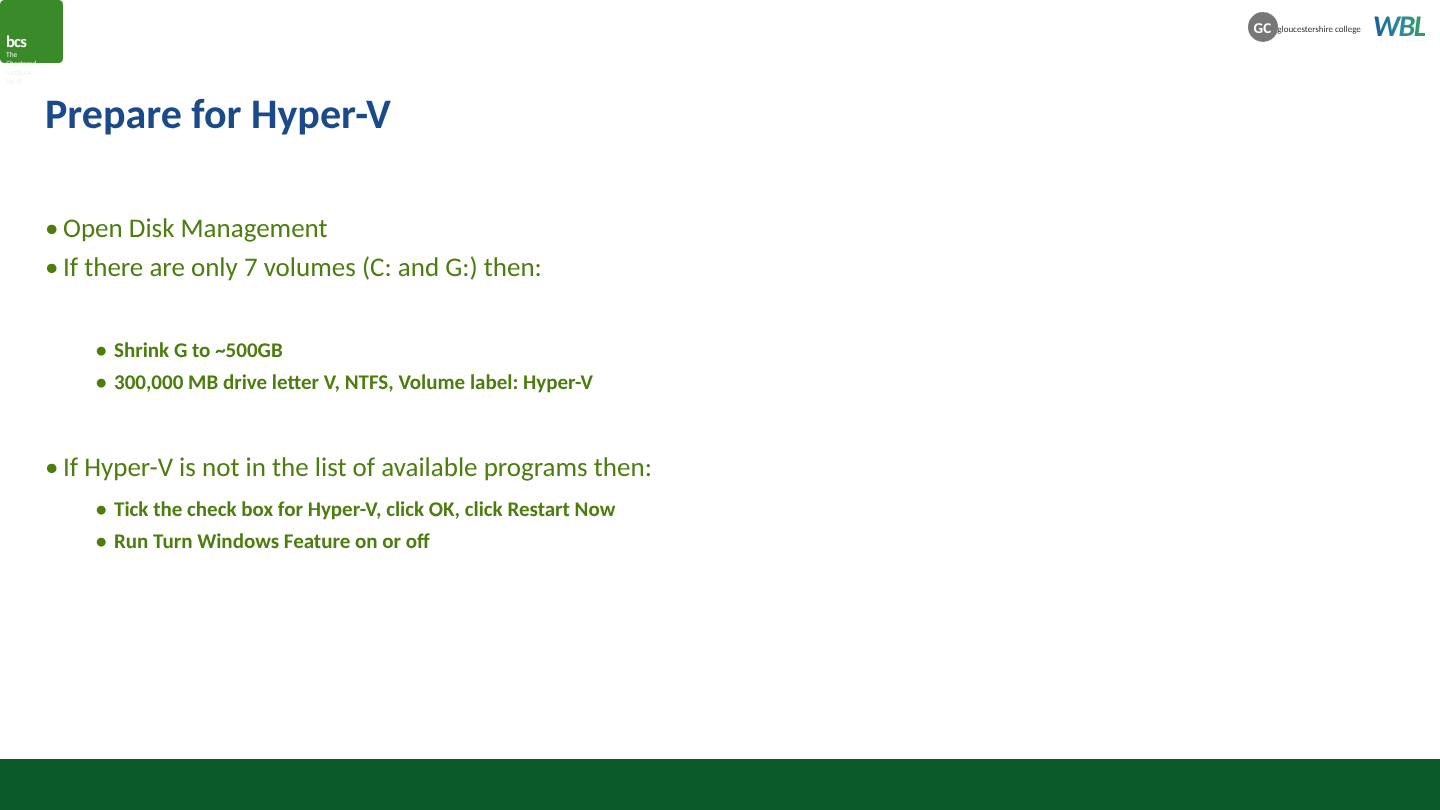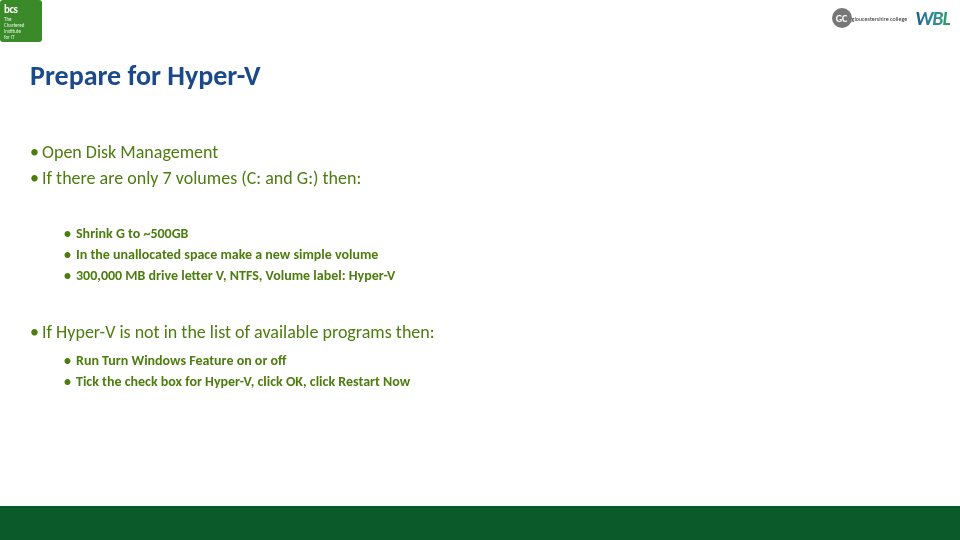--- a/index.html
+++ b/index.html
@@ -19,21 +19,21 @@
     left: 0;
     width: 42px;
     height: 42px;
     background: #3a8a2a;
     border-radius: 3px;
   }
   .logo-bcs .txt {
     color: #fff;
     font-size: 11px;
     font-weight: bold;
-    padding: 3px 0 0 4px;
+    padding: 21px 0 0 4px;
     letter-spacing: -0.5px;
   }
   .logo-bcs .sub {
     color: #e8f5e0;
     font-size: 5px;
     line-height: 5px;
     padding: 1px 0 0 4px;
   }
   .logos-right {
     position: absolute;
@@ -151,33 +151,30 @@
   </div>
   <div class="lvl1">
     <span class="b">•</span><span>If there are only 7 volumes (C: and G:) then:</span>
   </div>
 
   <div class="lvl2-group">
     <div class="lvl2">
       <span class="b">•</span><span>Shrink G to ~500GB</span>
     </div>
     <div class="lvl2">
-      <span class="b">•</span><span>In the unallocated space make a new simple volume</span>
-    </div>
-    <div class="lvl2">
       <span class="b">•</span><span>300,000 MB drive letter V, NTFS, Volume label: Hyper-V</span>
     </div>
   </div>
 
   <div class="lvl1">
     <span class="b">•</span><span>If Hyper-V is not in the list of available programs then:</span>
   </div>
   <div class="lvl2b-group">
     <div class="lvl2">
-      <span class="b">•</span><span>Run Turn Windows Feature on or off</span>
+      <span class="b">•</span><span>Tick the check box for Hyper-V, click OK, click Restart Now</span>
     </div>
     <div class="lvl2">
-      <span class="b">•</span><span>Tick the check box for Hyper-V, click OK, click Restart Now</span>
+      <span class="b">•</span><span>Run Turn Windows Feature on or off</span>
     </div>
   </div>
 </div>
 
 <div class="bottom-bar"></div>
 
 </body></html>

